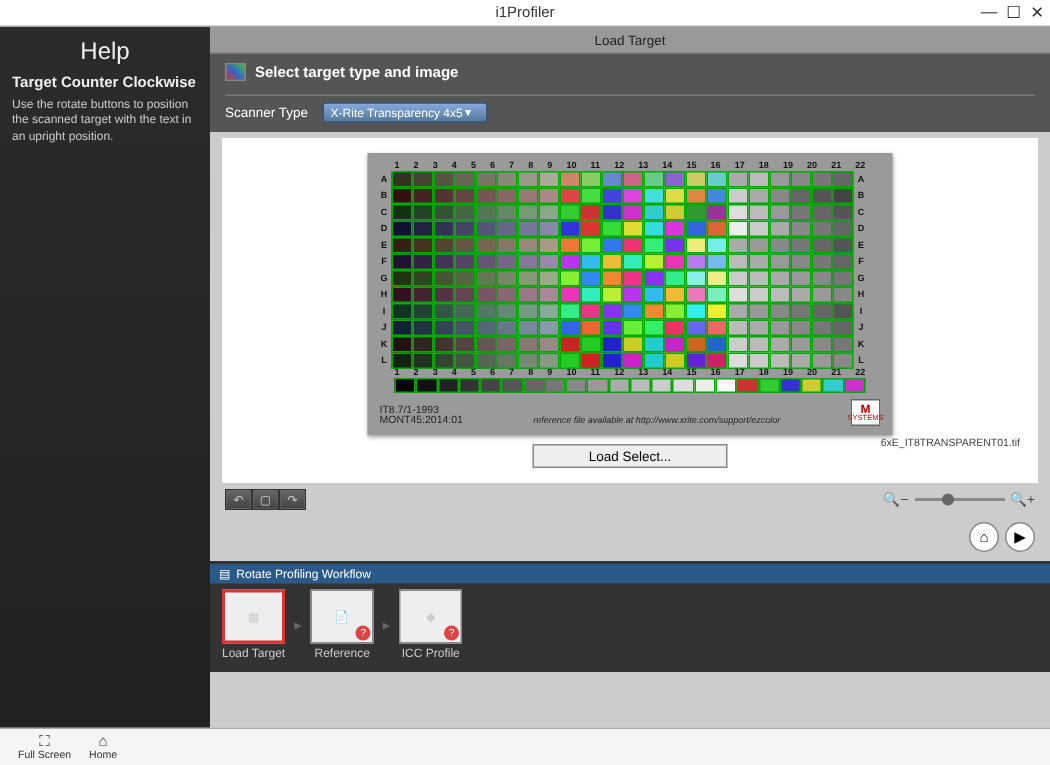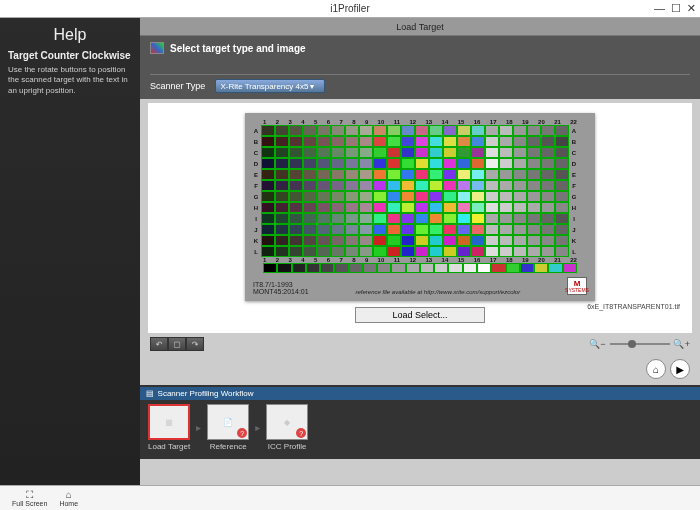--- a/index.html
+++ b/index.html
@@ -9,21 +9,21 @@
 .titlebar .winbtns { position:absolute; right:4px; display:flex; gap:6px; font-size:11px; color:#333;}
 .titlebar .winbtns span { cursor:pointer; }
 .main { display:flex; height:467px; }
 .sidebar { width:140px; background:linear-gradient(#2b2b2b,#222); color:#eee; padding:8px 8px; }
 .sidebar h1 { text-align:center; font-size:16px; font-weight:normal; margin-bottom:6px;}
 .sidebar h2 { font-size:10px; font-weight:bold; margin-bottom:4px; }
 .sidebar p { font-size:8px; color:#ccc; line-height:1.3; }
 .content { flex:1; display:flex; flex-direction:column; background:#ccc; }
 .tabbar { height:18px; background:#999; display:flex; align-items:center; justify-content:center; font-size:9px; color:#222; border-bottom:1px solid #777;}
 .panel { background:#555; color:#fff; padding:6px 10px; }
-.panel-hdr { display:flex; align-items:center; gap:6px; border-bottom:1px solid #777; padding-bottom:20px; margin-bottom:4px;}
+.panel-hdr { display:flex; align-items:center; gap:6px; border-bottom:1px solid #777; padding-bottom:9px; margin-bottom:4px;}
 .panel-hdr .thumb { width:14px; height:12px; background:linear-gradient(45deg,#c33,#36c,#3c3); border:1px solid #888;}
 .panel-hdr .t { font-size:10px; font-weight:bold;}
 .row1 { display:flex; align-items:center; gap:10px; font-size:9px;}
 .select { width:110px; height:14px; background:linear-gradient(#8ad,#579); border:1px solid #357; border-radius:2px; font-size:8px; color:#fff; display:flex; align-items:center; padding:0 4px;}
 .select .chev { font-size:7px;}
 .stage { background:#fff; margin:4px 8px 0 8px; padding:10px; display:flex; flex-direction:column; align-items:center; position:relative;}
 .target { width:350px; background:#9a9a9a; padding:4px; box-shadow:0 1px 3px rgba(0,0,0,.4); position:relative;}
 .gridwrap { position:relative; padding:2px;}
 .colnums, .colnums2 { display:flex; justify-content:space-between; padding:0 12px; font-size:6px; color:#111; font-weight:bold;}
 .gridrow { display:flex; align-items:center;}
@@ -540,21 +540,21 @@
     </div>
 
     <div class="navbtns">
       <div class="circ">⌂</div>
       <div class="circ">▶</div>
     </div>
 
     <div class="workflow">
       <div class="wf-hdr">
         <span>▤</span>
-        <span>Scanner Profiling Workflow</span>
+        <span>Rotate Profiling Workflow</span>
       </div>
       <div class="wf-items" id="wf-items">
           <div class="wf-it">
             <div class="wf-ic sel">▦</div>
             <span>Load Target</span>
           </div>
           <div class="wf-sep">▸</div>
           <div class="wf-it">
             <div class="wf-ic">📄<div class="badge">?</div></div>
             <span>Reference</span>

